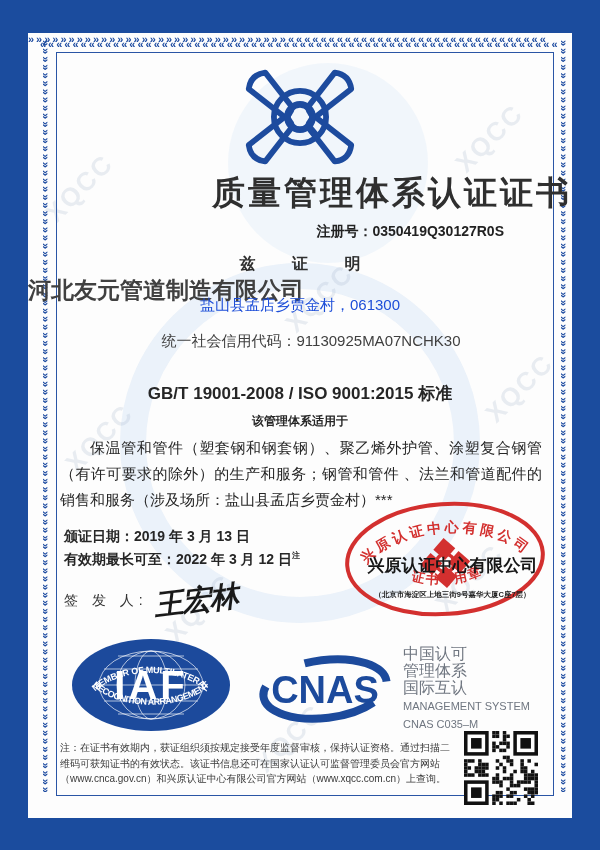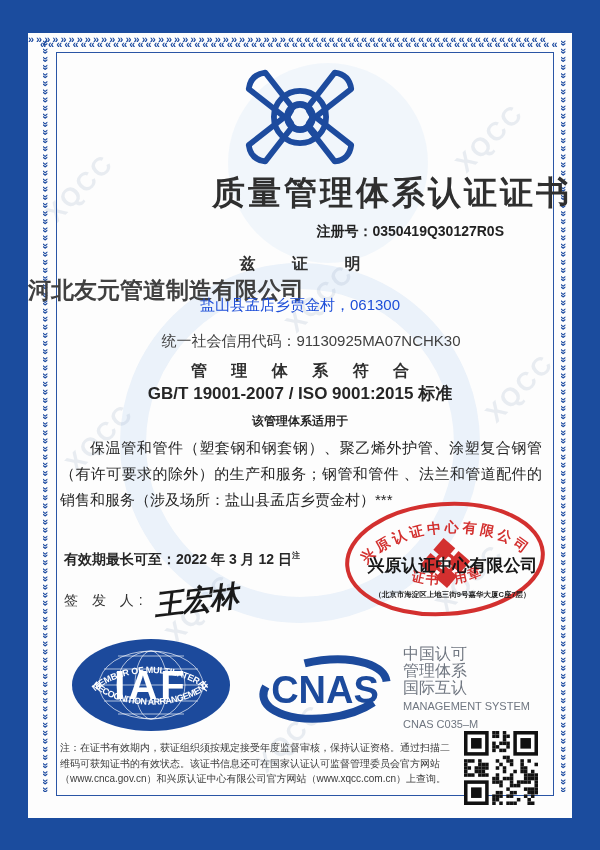--- a/index.html
+++ b/index.html
@@ -108,25 +108,25 @@
       </svg>
 
       <div class="title">质量管理体系认证证书</div>
 
       <div class="regline"><span>注册号：</span><span>0350419Q30127R0S</span></div>
 
       <div class="certify">兹 证 明</div>
       <div class="company">河北友元管道制造有限公司</div>
       <div class="addr">盐山县孟店乡贾金村，061300</div>
       <div class="code">统一社会信用代码：91130925MA07NCHK30</div>
-      <div class="sys">管 理 体 系 符 合</div>
-      <div class="std">GB/T 19001-2007 / ISO 9001:2015 标准</div>
+      <div class="std">GB/T 19001-2008 / ISO 9001:2015 标准</div>
       <div class="scopehead">该管理体系适用于</div>
       <div class="scope">保温管和管件（塑套钢和钢套钢）、聚乙烯外护管、涂塑复合钢管（有许可要求的除外）的生产和服务；钢管和管件 、法兰和管道配件的销售和服务（涉及场所：盐山县孟店乡贾金村）***</div>
 
+      <div class="issue">颁证日期：2019 年 3 月 13 日</div>
       <div class="valid"><span>有效期最长可至：2022 年 3 月 12 日</span><sup>注</sup></div>
 
       <div class="issuer"><span>签 发 人:</span><span class="signature">王宏林</span></div>
 
       <svg class="seal" viewBox="0 0 214 122">
         <defs>
           <path id="sealTop" d="M 20,75 A 88,48 0 0 1 194,75" fill="none"></path>
           <path id="sealBot" d="M 42,56 A 68,42 0 0 0 172,56" fill="none"></path>
         </defs>
         <ellipse cx="107" cy="61" rx="98" ry="55" fill="none" stroke="#d3302f" stroke-width="4"></ellipse>

